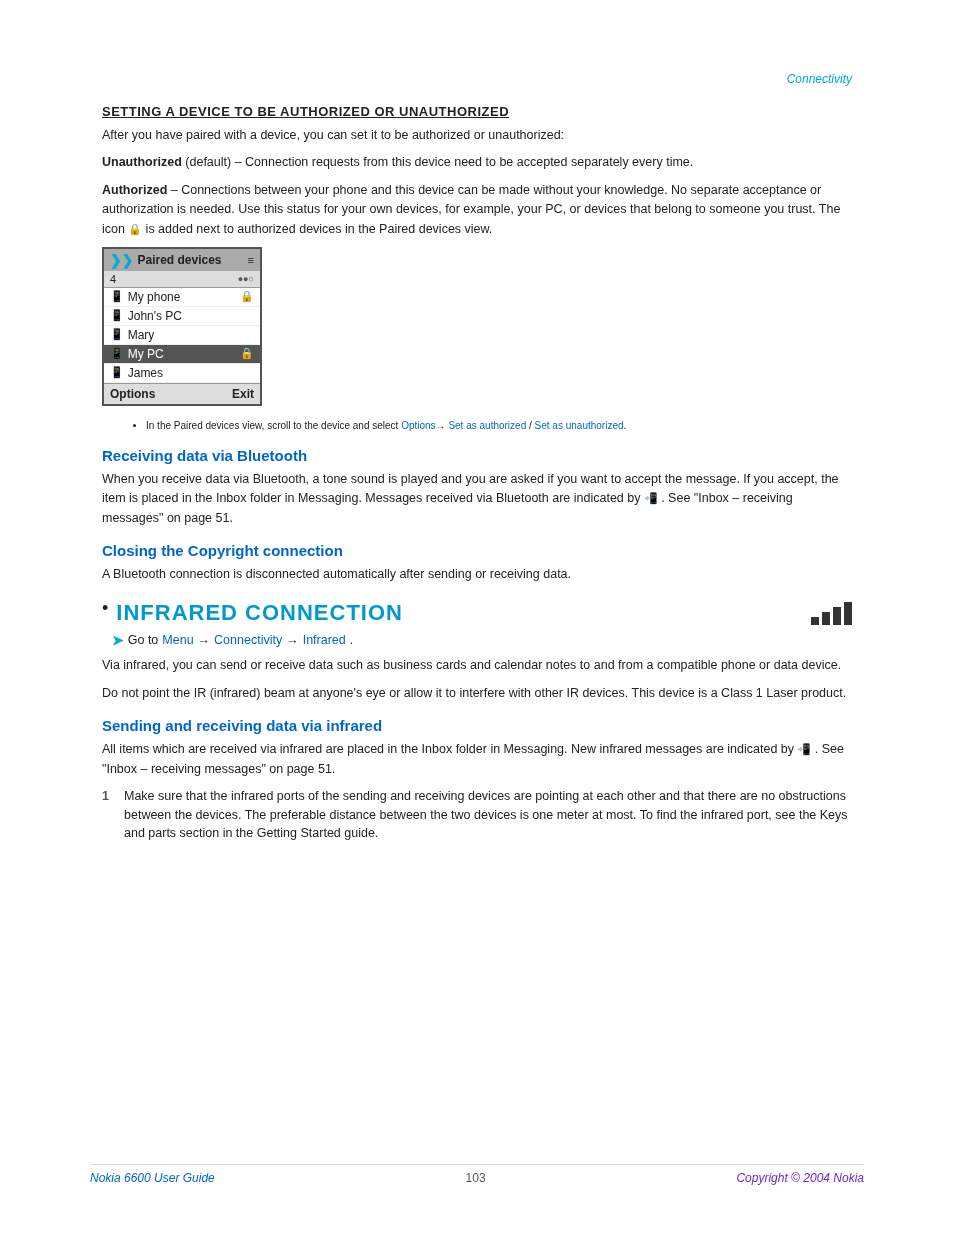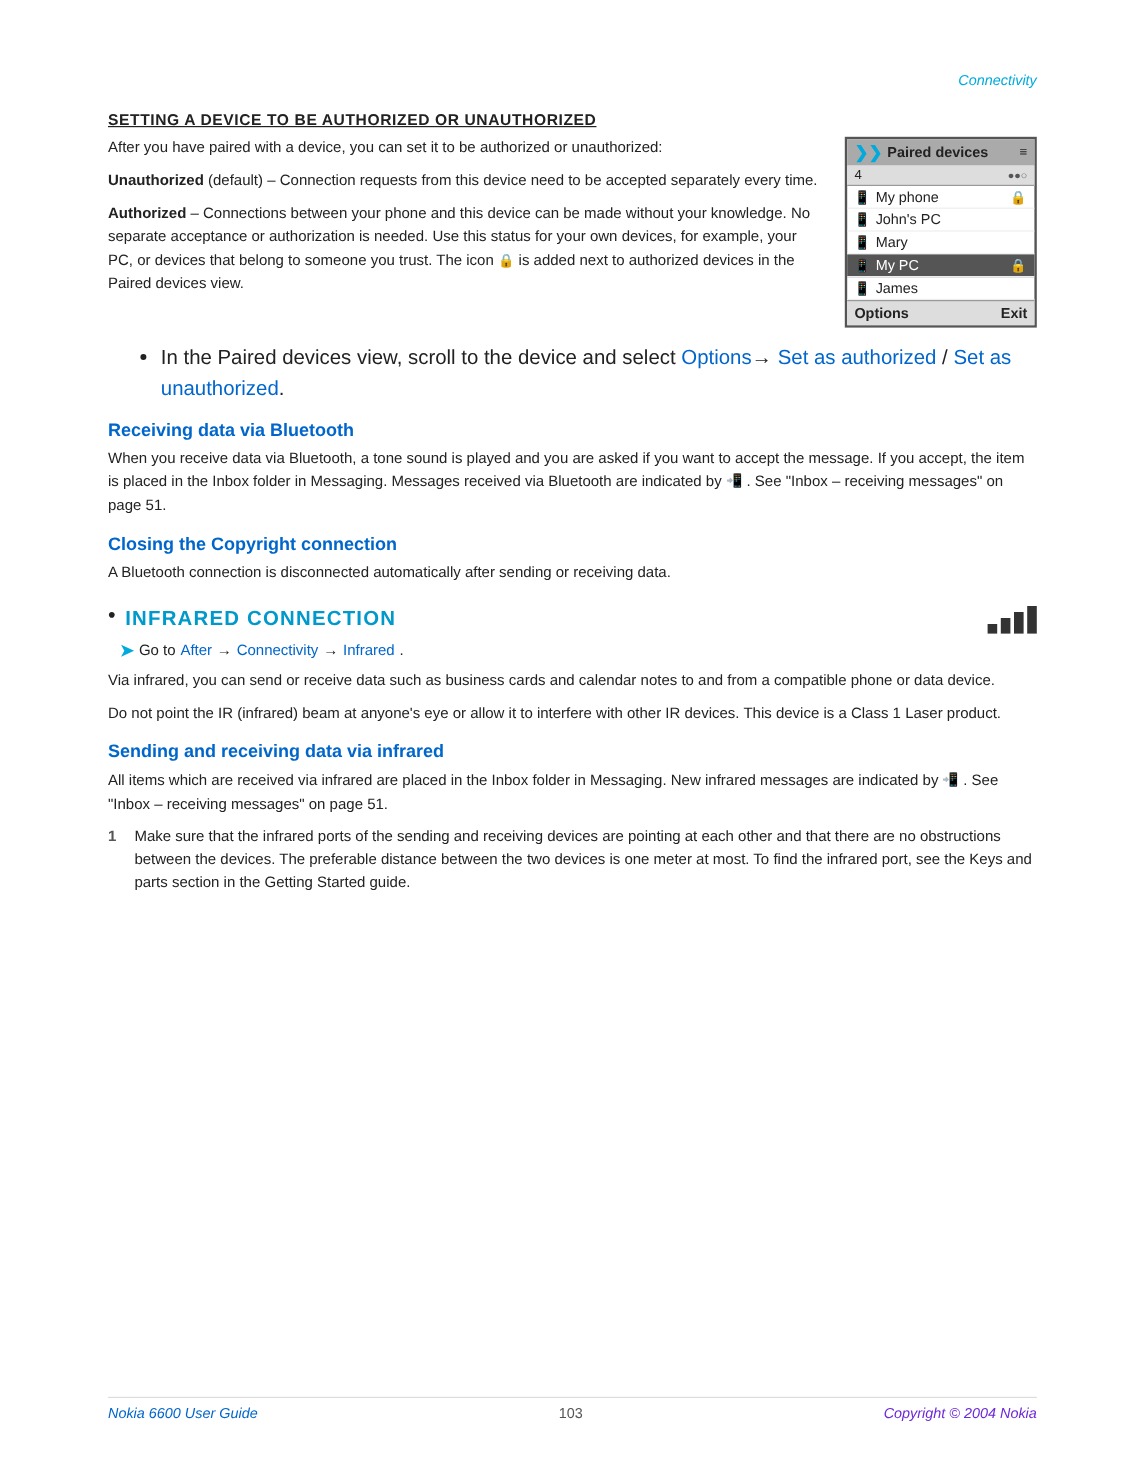--- a/index.html
+++ b/index.html
@@ -9,21 +9,21 @@
       background: #fff;
       font-family: Arial, Helvetica, sans-serif;
       font-size: 13px;
       color: #222;
       position: relative;
     }
 
     .page {
       width: 954px;
       min-height: 1235px;
-      padding: 0;
+      padding: 12px;
       position: relative;
     }
 
     .content-area {
       margin: 0 auto;
       padding: 60px 90px 60px 90px;
       max-width: 954px;
     }
 
     
@@ -40,22 +40,22 @@
       font-size: 13px;
       font-weight: bold;
       text-decoration: underline;
       margin-bottom: 7px;
       letter-spacing: 0.5px;
     }
 
     
     .two-col {
       display: flex;
-      gap: 20px;
       margin-bottom: 12px;
+      flex-direction: column;
     }
 
     .two-col .text-col {
       flex: 1;
       font-size: 12.5px;
       line-height: 1.5;
     }
 
     .two-col .widget-col {
       width: 160px;
@@ -149,21 +149,21 @@
       margin-bottom: 8px;
     }
 
     .bold-term {
       font-weight: bold;
     }
 
     .bullet-item {
       margin-left: 20px;
       margin-bottom: 8px;
-      font-size: 17px;
+      font-size: 10px;
       line-height: 1.5;
       list-style-type: disc;
     }
 
     .link-blue {
       color: #0066CC;
       text-decoration: none;
     }
 
     
@@ -186,21 +186,21 @@
 
     .bullet-dot {
       font-size: 18px;
       color: #222;
       margin-top: -2px;
       flex-shrink: 0;
     }
 
     .infrared-title {
       color: #0099CC;
-      font-size: 17px;
+      font-size: 22px;
       font-weight: bold;
       letter-spacing: 1px;
     }
 
     
     .ir-icon {
       display: flex;
       align-items: flex-end;
       gap: 3px;
       height: 24px;
@@ -360,21 +360,21 @@
           </div>
         </div>
       </div>
     </div>
 
     <div class="go-to-line">
       <span>
         <span style="color:#00AADD; font-weight:bold; font-size:14px;">➤</span>
       </span>
       <span>Go to </span>
-      <a class="link-blue" href="#"><span>After</span></a>
+      <a class="link-blue" href="#"><span>Menu</span></a>
       <span>→</span>
       <a class="link-blue" href="#"><span>Connectivity</span></a>
       <span>→</span>
       <a class="link-blue" href="#"><span>Infrared</span></a>
       <span>.</span>
     </div>
 
     <p class="body-text">Via infrared, you can send or receive data such as business cards and calendar notes to and from a compatible phone or data device.</p>
     <p class="body-text">Do not point the IR (infrared) beam at anyone's eye or allow it to interfere with other IR devices. This device is a Class 1 Laser product.</p>
 

